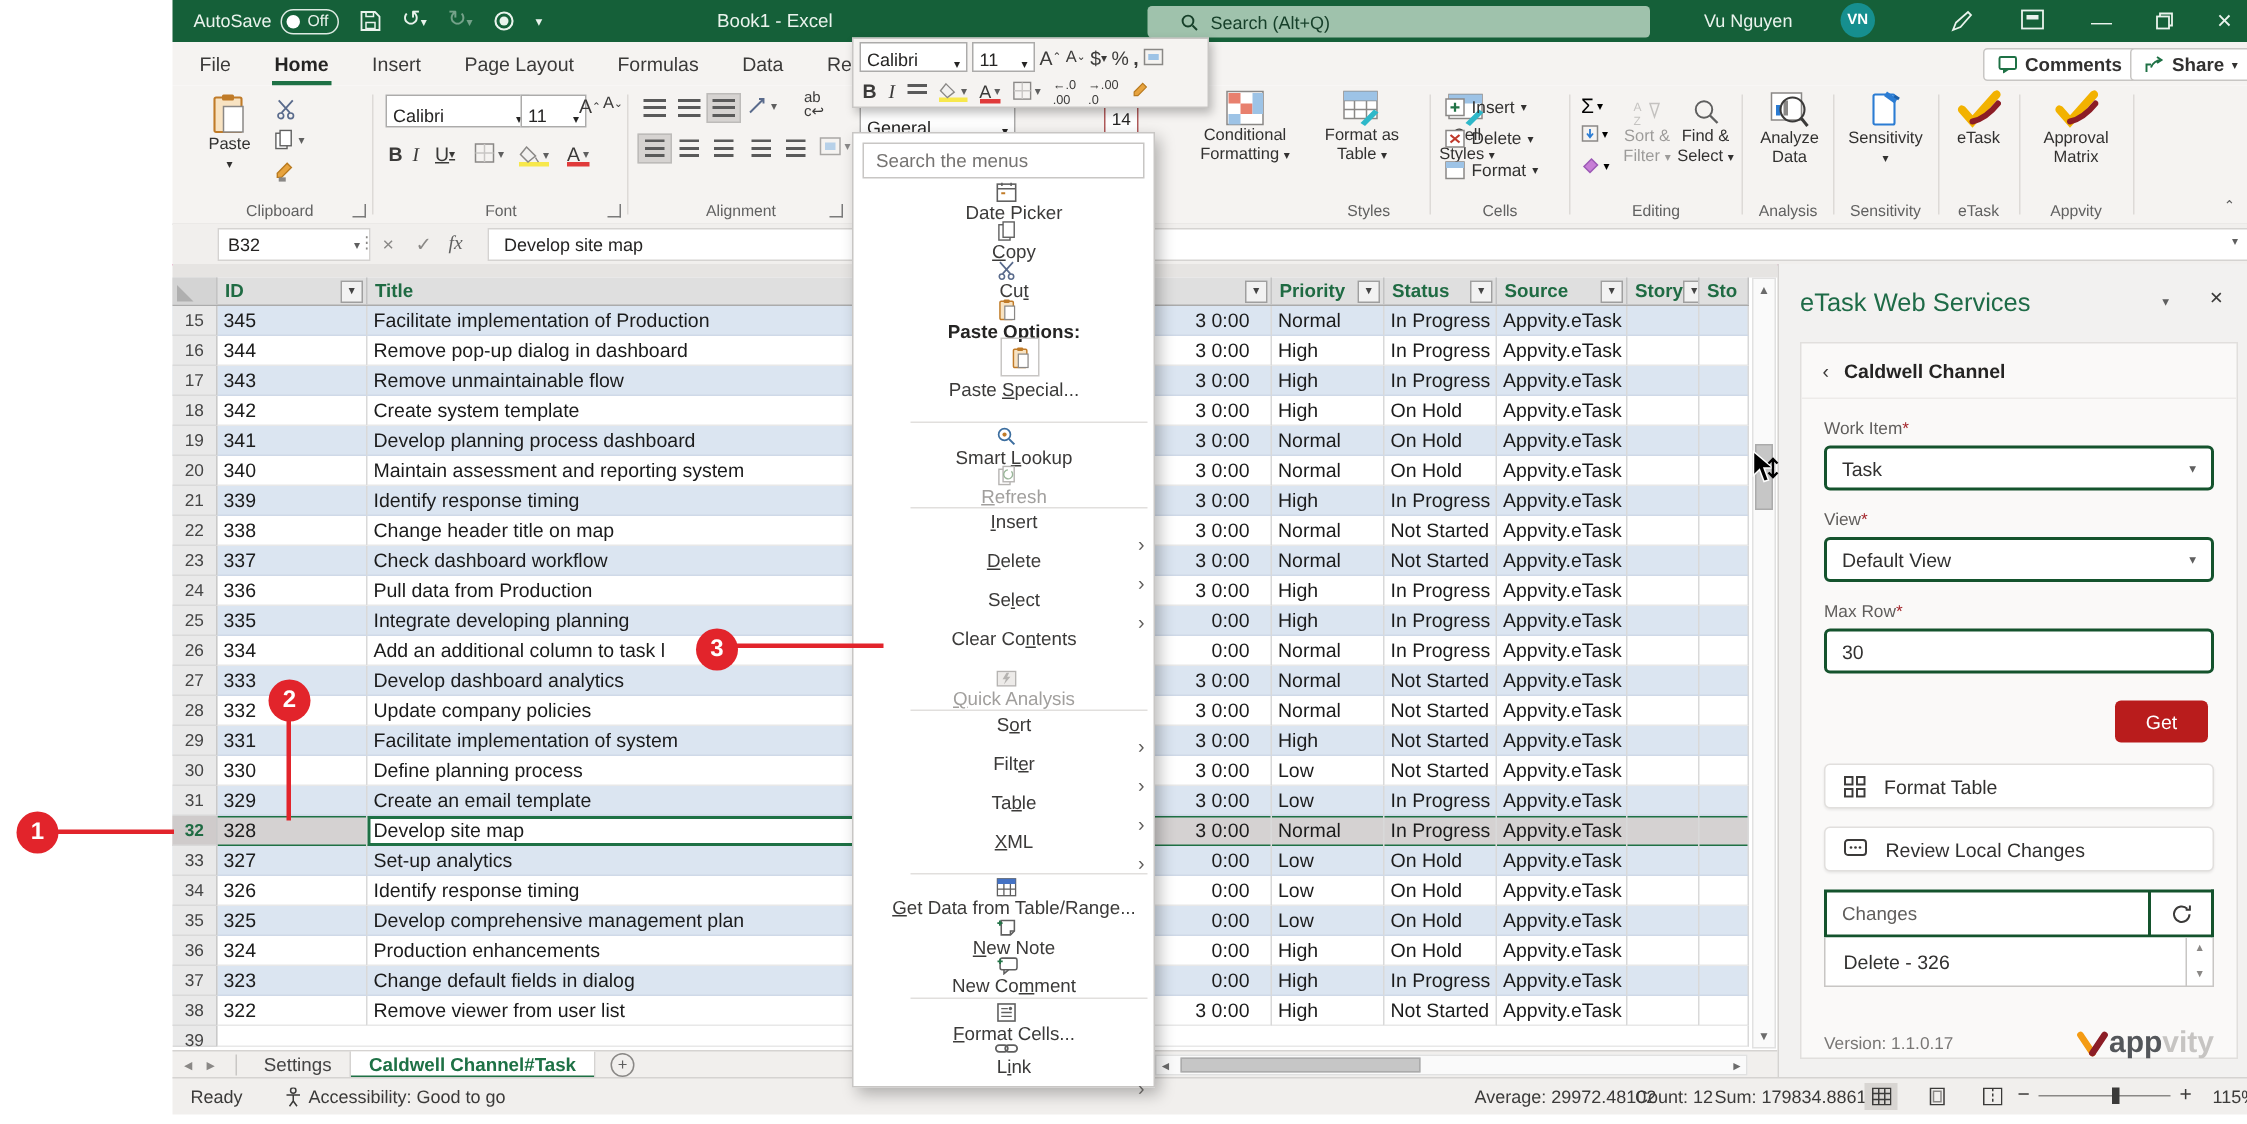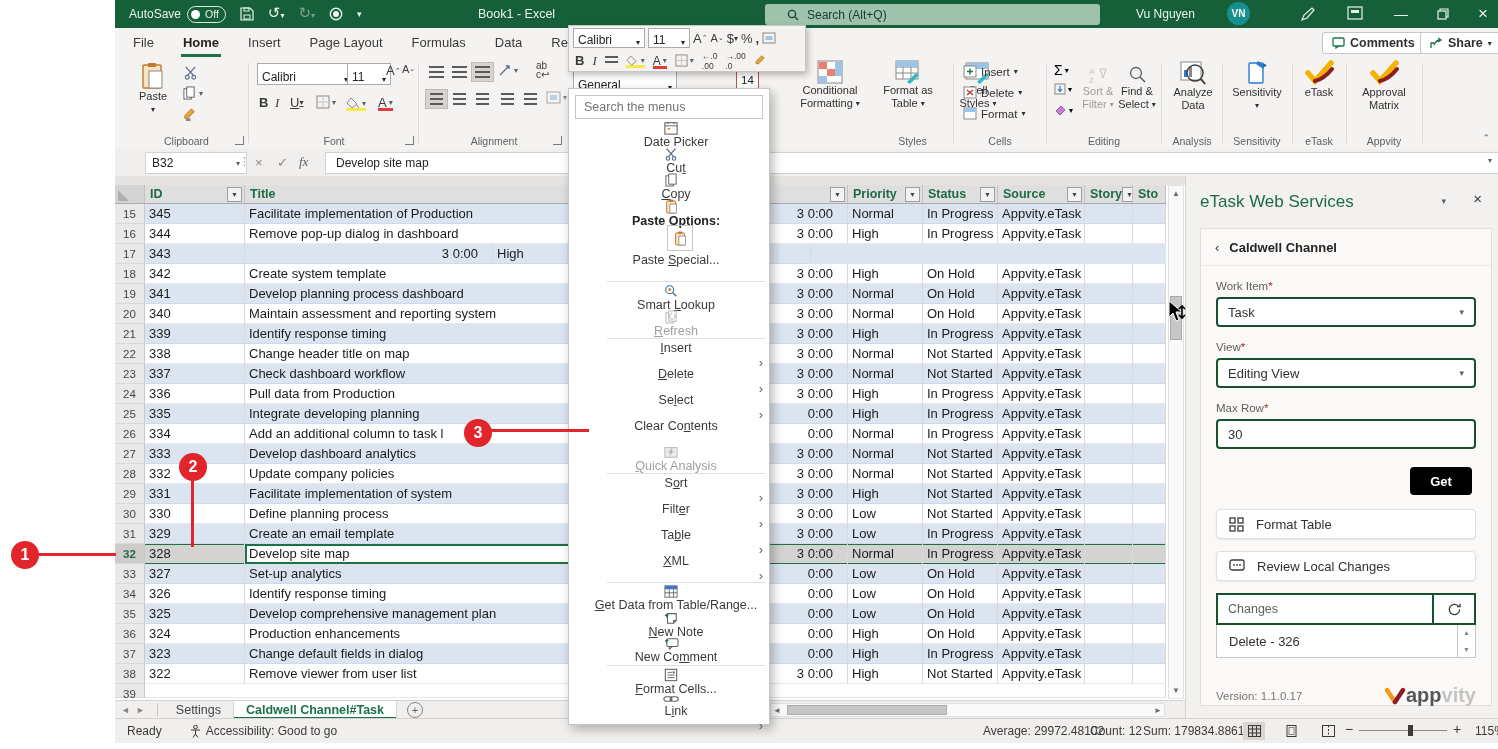--- a/index.html
+++ b/index.html
@@ -67,21 +67,21 @@
   .viewico{width:22px;height:18px;display:inline-flex;align-items:center;justify-content:center;}
   .viewico.sel{background:#D8D5D2;}
   
   #pane{left:1185px;top:176px;width:313px;height:542px;background:#F2F1F0;border-left:1px solid #D5D3D1;box-sizing:border-box;}
   #pane-title{position:absolute;left:14px;top:16px;font-size:17px;color:#1E6B47;}
   #pane-card{position:absolute;left:14px;top:52px;width:290px;height:476px;background:#FAF9F8;border:1px solid #E1DFDD;}
   .pfield{background:#fff;border:2px solid #14532d;border-radius:4px;height:30px;display:flex;align-items:center;font-size:13px;color:#323130;padding:0 10px;justify-content:space-between;box-sizing:border-box;}
   .plabel{font-size:11.5px;color:#605E5C;}
   .star{color:#A4262C;}
   .wbtn{background:#fff;border:1px solid #E1DFDD;border-radius:4px;box-shadow:0 1px 2px rgba(0,0,0,.08);height:30px;display:flex;align-items:center;font-size:13px;color:#323130;padding:0 12px;gap:12px;box-sizing:border-box;}
-  #getbtn{background:#000000;color:#fff;border-radius:4px;font-weight:700;font-size:13px;display:flex;align-items:center;justify-content:center;}
+  #getbtn{background:#b91c1c;color:#fff;border-radius:4px;font-weight:400;font-size:13px;display:flex;align-items:center;justify-content:center;}
   
   #minibar{left:568px;top:25px;width:238px;height:47px;background:#F5F3F1;border:1px solid #C8C6C4;box-shadow:2px 3px 6px rgba(0,0,0,.25);z-index:55;font-size:12px;color:#3B3A39;box-sizing:border-box;}
   #menu{left:568px;top:88px;width:202px;background:#fff;border:1px solid #C8C6C4;box-shadow:3px 4px 10px rgba(0,0,0,.28);z-index:50;padding-bottom:4px;box-sizing:border-box;}
   #menu-search{margin:6px 6px 2px 6px;height:22px;border:1px solid #C8C6C4;background:#fff;display:flex;align-items:center;padding-left:8px;font-size:12.5px;color:#767472;}
   .mi{display:flex;align-items:center;height:26px;font-size:12.5px;color:#3B3A39;padding:0 6px 0 10px;flex-direction:column;}
   .mi .ic{width:22px;flex:none;display:flex;align-items:center;justify-content:center;}
   .mi .lb{margin-left:10px;white-space:nowrap;}
   .mi .sub{margin-left:auto;color:#605E5C;font-size:13px;}
   .mi.bold .lb{font-weight:700;color:#252423;}
   .mi.disabled{color:#A19F9D;}
@@ -526,20 +526,21 @@
         <div class="c num" style="width: 248px; flex: 0 0 auto;">3 0:00</div>
         <div class="c" style="width: 75px; flex: 0 0 auto;">High</div>
         <div class="c" style="width: 75px; flex: 0 0 auto;">In Progress</div>
         <div class="c" style="width: 87px; flex: 0 0 auto;">Appvity.eTask</div>
         <div class="c" style="width: 48px; flex: 0 0 auto;"></div>
         <div class="c" style="width: 33px; flex: 0 0 auto;"></div>
       </div>
       <div class="grow band">
         <div class="rn">17</div>
         <div class="c" style="width: 100px; flex: 0 0 auto;">343</div>
+        <div class="c" style="width: 355px; flex: 0 0 auto;">Remove unmaintainable flow</div>
         <div class="c num" style="width: 248px; flex: 0 0 auto;">3 0:00</div>
         <div class="c" style="width: 75px; flex: 0 0 auto;">High</div>
         <div class="c" style="width: 75px; flex: 0 0 auto;">In Progress</div>
         <div class="c" style="width: 87px; flex: 0 0 auto;">Appvity.eTask</div>
         <div class="c" style="width: 48px; flex: 0 0 auto;"></div>
         <div class="c" style="width: 33px; flex: 0 0 auto;"></div>
       </div>
       <div class="grow">
         <div class="rn">18</div>
         <div class="c" style="width: 100px; flex: 0 0 auto;">342</div>
@@ -856,21 +857,21 @@
         <b style="font-size:13px;color:#252423">Caldwell Channel</b>
       </div>
       <div style="padding:14px 15px 0 15px">
         <div class="plabel"><span>Work Item</span><span class="star">*</span></div>
         <div class="pfield" style="margin:5px 0 14px 0">
             <span>Task</span>
             <span style="font-size:9px;color:#5f5f5f">▾</span>
           </div>
         <div class="plabel"><span>View</span><span class="star">*</span></div>
         <div class="pfield" style="margin:5px 0 14px 0">
-            <span>Editing View</span>
+            <span>Default View</span>
             <span style="font-size:9px;color:#5f5f5f">▾</span>
           </div>
         <div class="plabel"><span>Max Row</span><span class="star">*</span></div>
         <div class="pfield" style="margin:5px 0 0 0">
             <span>30</span>
           </div>
         <div id="getbtn" style="margin:18px 0 0 194px;width:62px;height:28px">Get</div>
         <div class="wbtn" style="margin-top:14px">
           <svg width="15" height="15" viewBox="0 0 15 15">
               <rect x="1" y="1" width="5" height="5" fill="none" stroke="#3B3A39" stroke-width="1.3"></rect>
@@ -983,36 +984,36 @@
               <rect x="1" y="2" width="14" height="13" fill="none" stroke="#5f5f5f" stroke-width="1.2"></rect>
               <path d="M1 5.5h14" stroke="#5f5f5f"></path>
               <path d="M4.5 1v2.5M11.5 1v2.5" stroke="#5f5f5f" stroke-width="1.2"></path>
               <path d="M4 9h3" stroke="#C07B28" stroke-width="1.5"></path>
             </svg>
           </span>
           <span class="lb">Date Picker</span>
         </div>
         <div class="mi">
           <span class="ic">
+            <svg width="13" height="14" viewBox="0 0 14 15">
+              <rect x="1" y="3" width="8" height="11" fill="#fff" stroke="#5f5f5f"></rect>
+              <rect x="4" y="1" width="8" height="11" fill="#fff" stroke="#5f5f5f"></rect>
+            </svg>
+          </span>
+          <span class="lb"><u>C</u>opy</span>
+        </div>
+        <div class="mi">
+          <span class="ic">
             <svg width="14" height="14" viewBox="0 0 16 16">
               <path d="M3 2l8 9M13 2L5 11" stroke="#5A6B8C" stroke-width="1.3" fill="none"></path>
               <circle cx="4.5" cy="13" r="2" fill="none" stroke="#5A6B8C" stroke-width="1.2"></circle>
               <circle cx="11.5" cy="13" r="2" fill="none" stroke="#5A6B8C" stroke-width="1.2"></circle>
             </svg>
           </span>
           <span class="lb">Cu<u>t</u></span>
-        </div>
-        <div class="mi">
-          <span class="ic">
-            <svg width="13" height="14" viewBox="0 0 14 15">
-              <rect x="1" y="3" width="8" height="11" fill="#fff" stroke="#5f5f5f"></rect>
-              <rect x="4" y="1" width="8" height="11" fill="#fff" stroke="#5f5f5f"></rect>
-            </svg>
-          </span>
-          <span class="lb"><u>C</u>opy</span>
         </div>
         <div class="mi bold">
           <span class="ic">
             <svg width="13" height="15" viewBox="0 0 16 18">
               <rect x="2" y="2" width="11" height="15" rx="1" fill="#F8E3C2" stroke="#C07B28" stroke-width="1.2"></rect>
               <rect x="5" y="0.5" width="5" height="3" rx="1" fill="#C07B28"></rect>
               <rect x="6" y="6" width="8" height="11" fill="#fff" stroke="#8A8886"></rect>
             </svg>
           </span>
           <span class="lb">Paste Options:</span>

